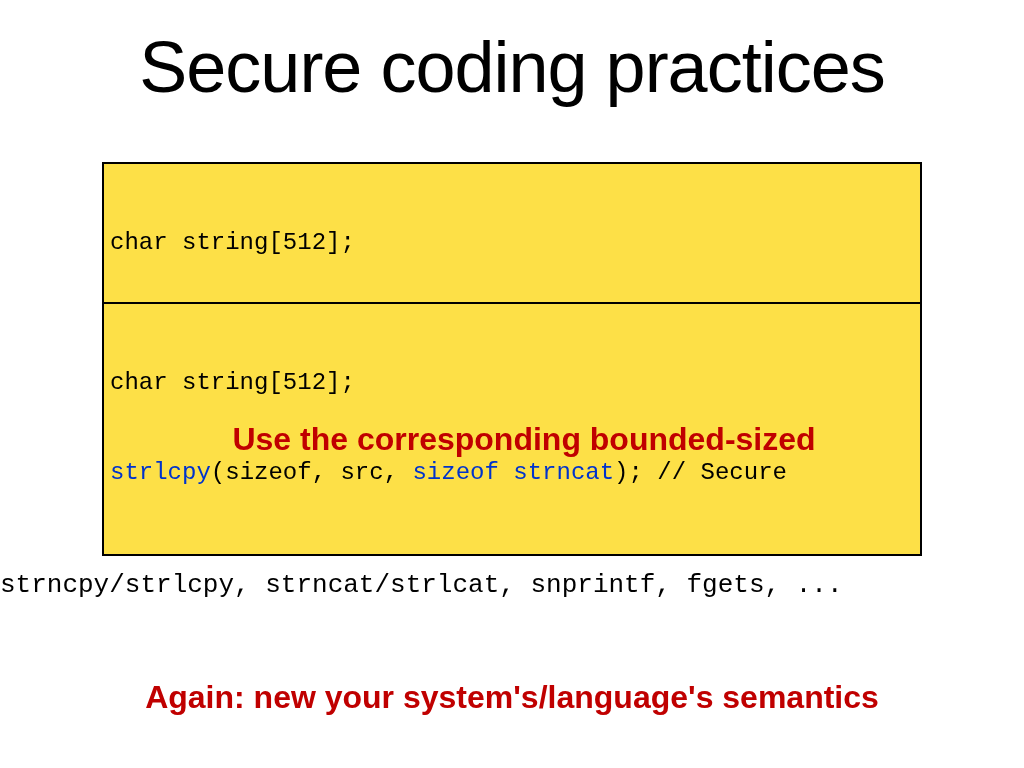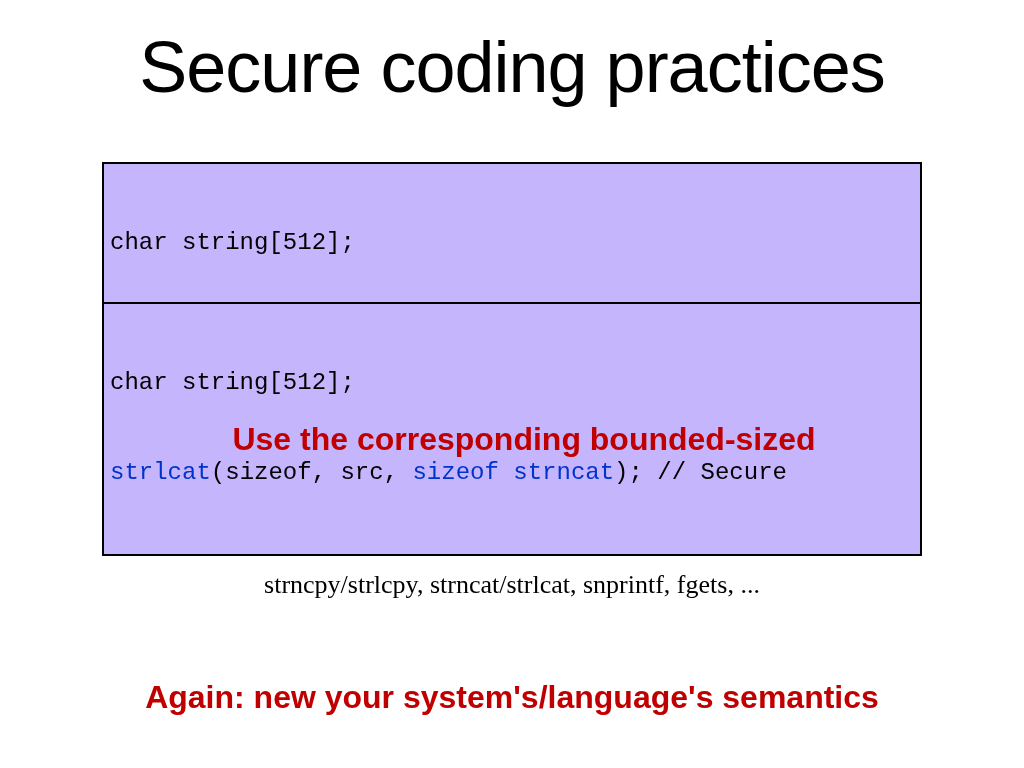--- a/index.html
+++ b/index.html
@@ -33,21 +33,21 @@
     position: absolute;
     left: 102px;
     width: 820px;
     border: 2px solid #000;
     box-sizing: border-box;
     padding: 4px 6px 6px 6px;
     font-family: "Courier New", Courier, monospace;
     font-size: 24px;
     line-height: 1.25;
     white-space: pre;
-    background: #c4b5fd;
+    background: #fde047;
   }
   .codebox1 { top: 162px; }
   .codebox2 { top: 302px; }
   .codeline { white-space: pre; }
   .hl-red { color: #c00000; }
   .hl-blue { color: #0033cc; }
   .caption-red {
     position: absolute;
     width: 1024px;
     left: 0;
@@ -56,43 +56,43 @@
     font-weight: bold;
     font-size: 32px;
     line-height: 1.2;
   }
   .caption-red.caption1 { top: 420px; padding-left: 12px; }
   .funclist {
     position: absolute;
     top: 570px;
     left: 0;
     width: 1024px;
-    text-align: center;
-    font-family: Liberation Serif, serif;
+    text-align: left;
+    font-family: Liberation Mono, monospace;
     font-size: 26px;
     color: #000;
     white-space: pre;
   }
   .caption-red.caption2 { top: 678px; font-size: 32px; }
 </style>
 </head>
 <body>
 
 <div class="slide">
 
   <div class="title">Secure coding practices</div>
 
   <div class="codebox codebox1">
     <div class="codeline">char string[512];</div>
     <div class="codeline"><span class="hl-red">strcpy</span><span>(string, src); // Dangerous</span></div>
   </div>
 
   <div class="codebox codebox2">
     <div class="codeline">char string[512];</div>
-    <div class="codeline"><span class="hl-blue">strlcat</span><span>(sizeof, src, </span><span class="hl-blue">sizeof strncat</span><span>); // Secure</span></div>
+    <div class="codeline"><span class="hl-blue">strlcpy</span><span>(sizeof, src, </span><span class="hl-blue">sizeof strncat</span><span>); // Secure</span></div>
   </div>
 
   <div class="caption-red caption1">
     <span>Use the corresponding bounded-sized</span><br>
   </div>
 
   <div class="funclist">strncpy/strlcpy, strncat/strlcat, snprintf, fgets, ...</div>
 
   <div class="caption-red caption2">Again: new your system's/language's semantics</div>
 

